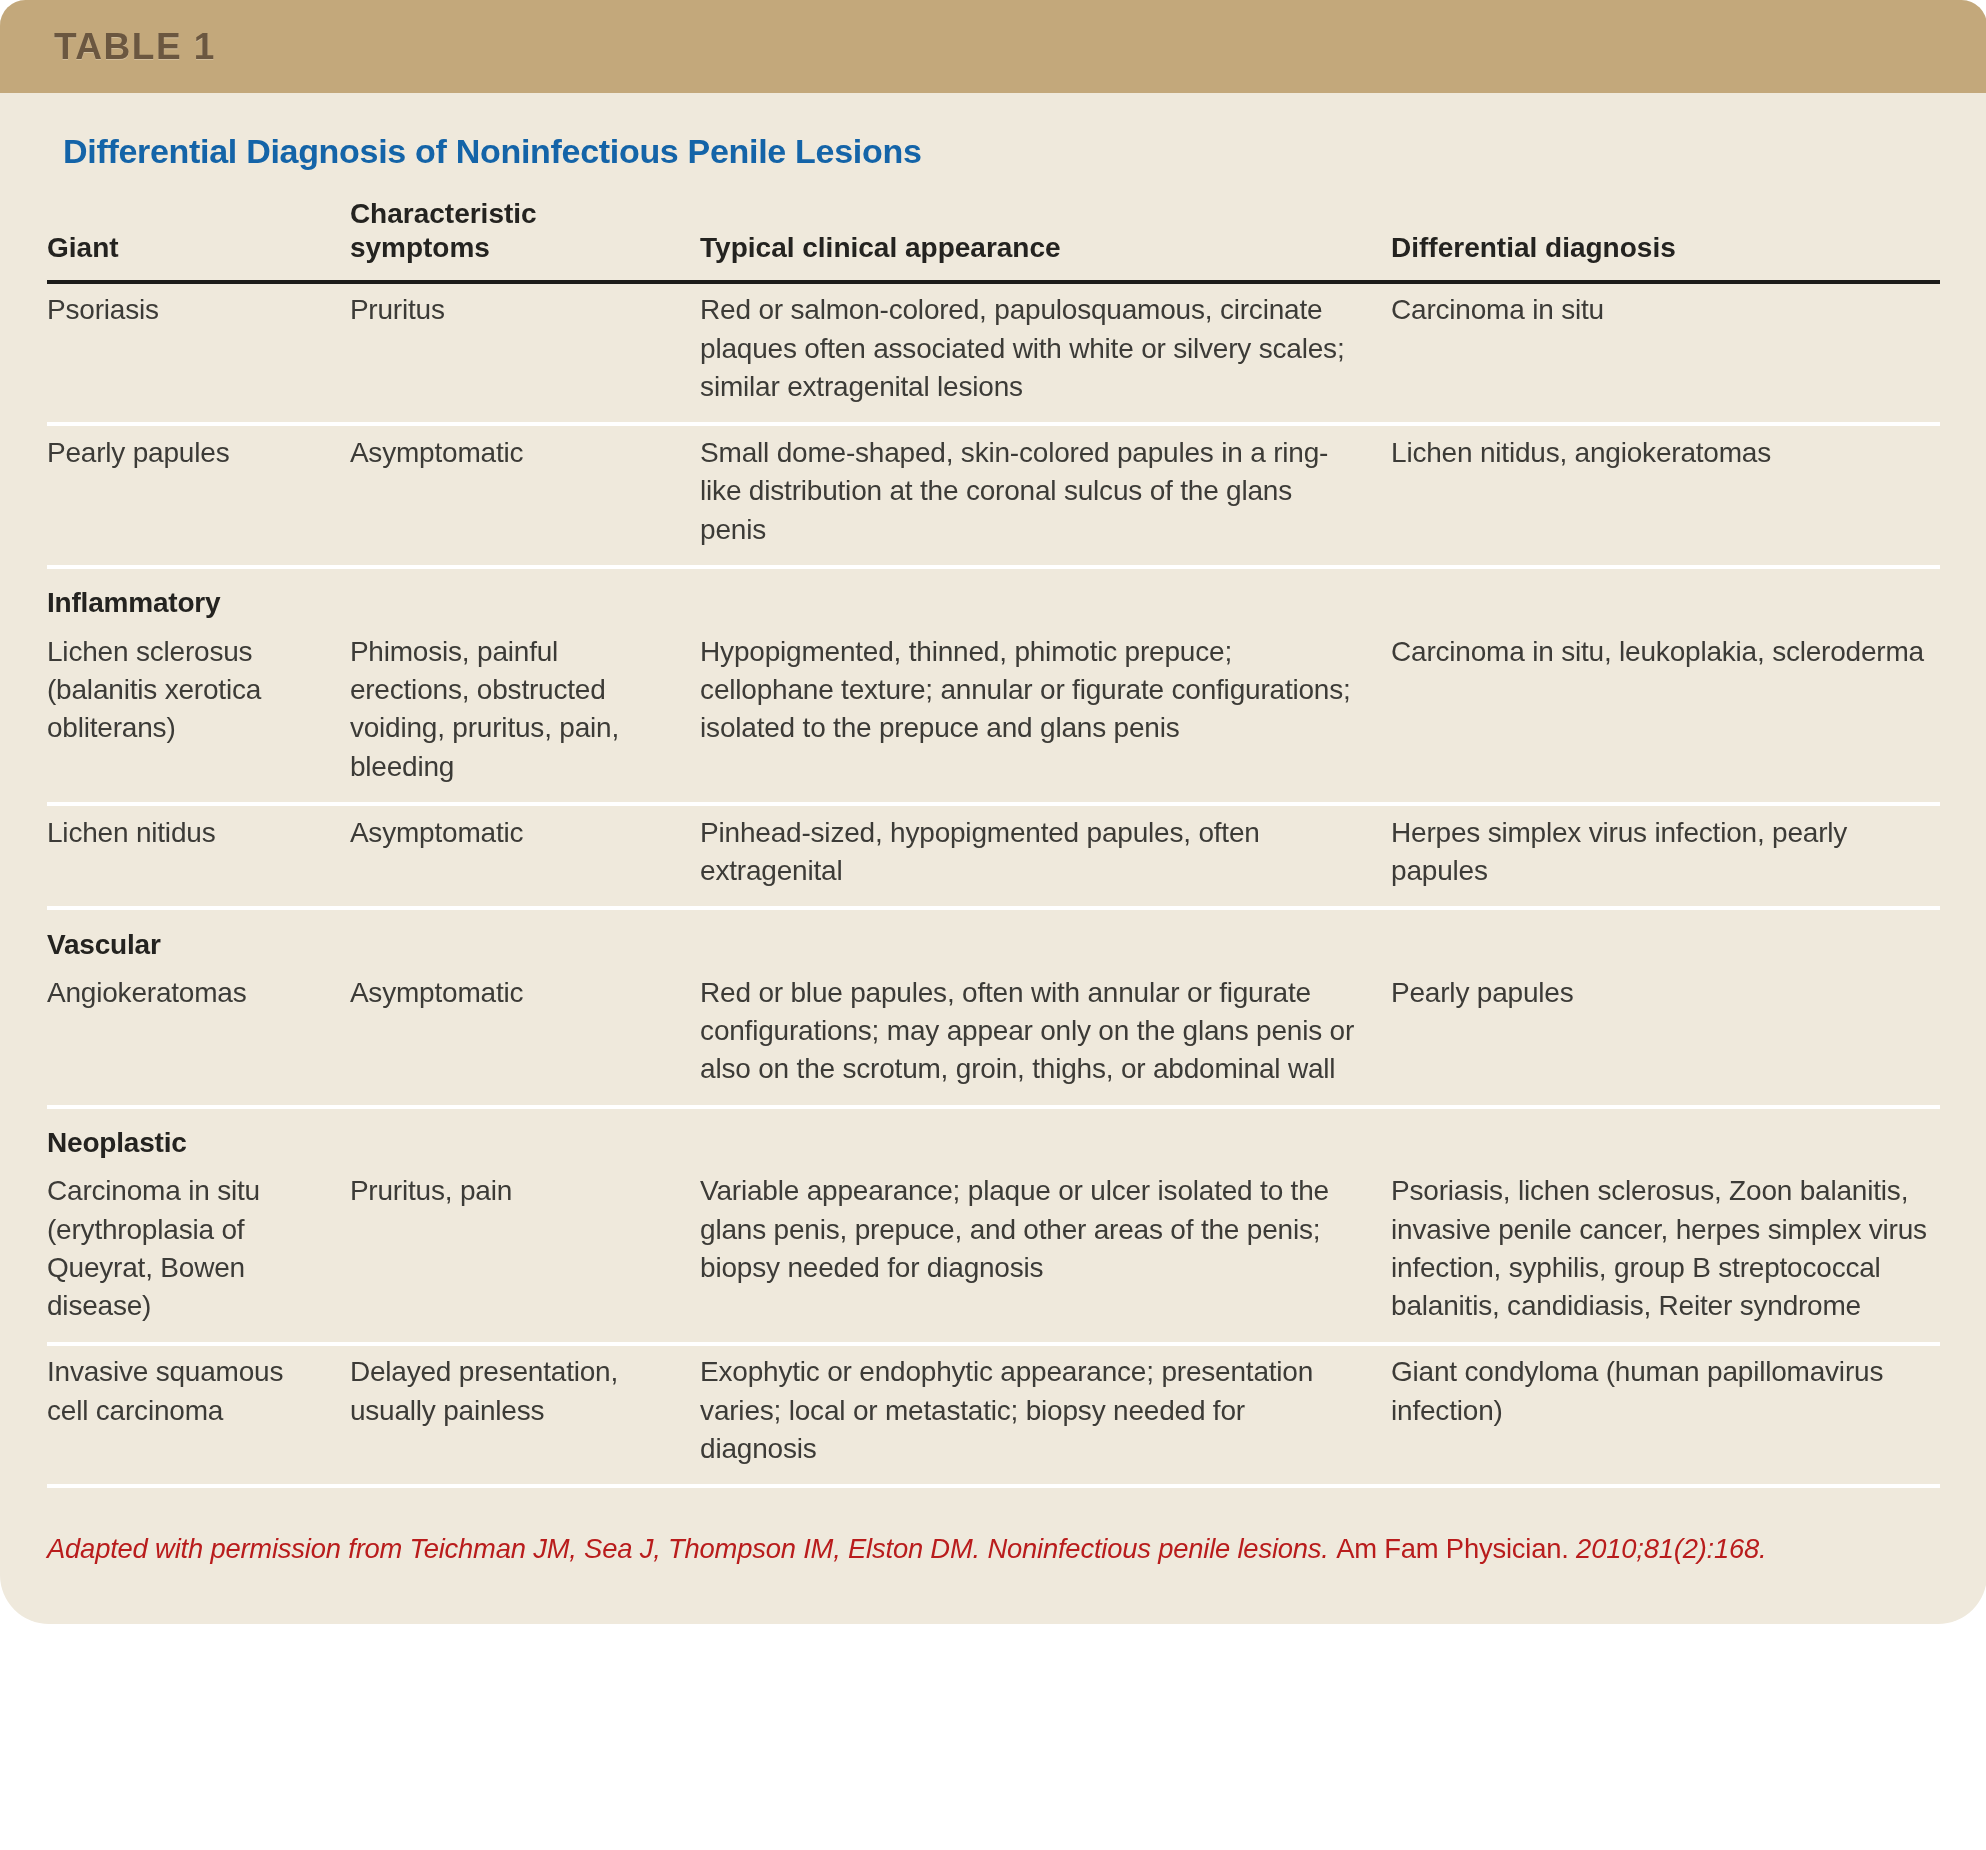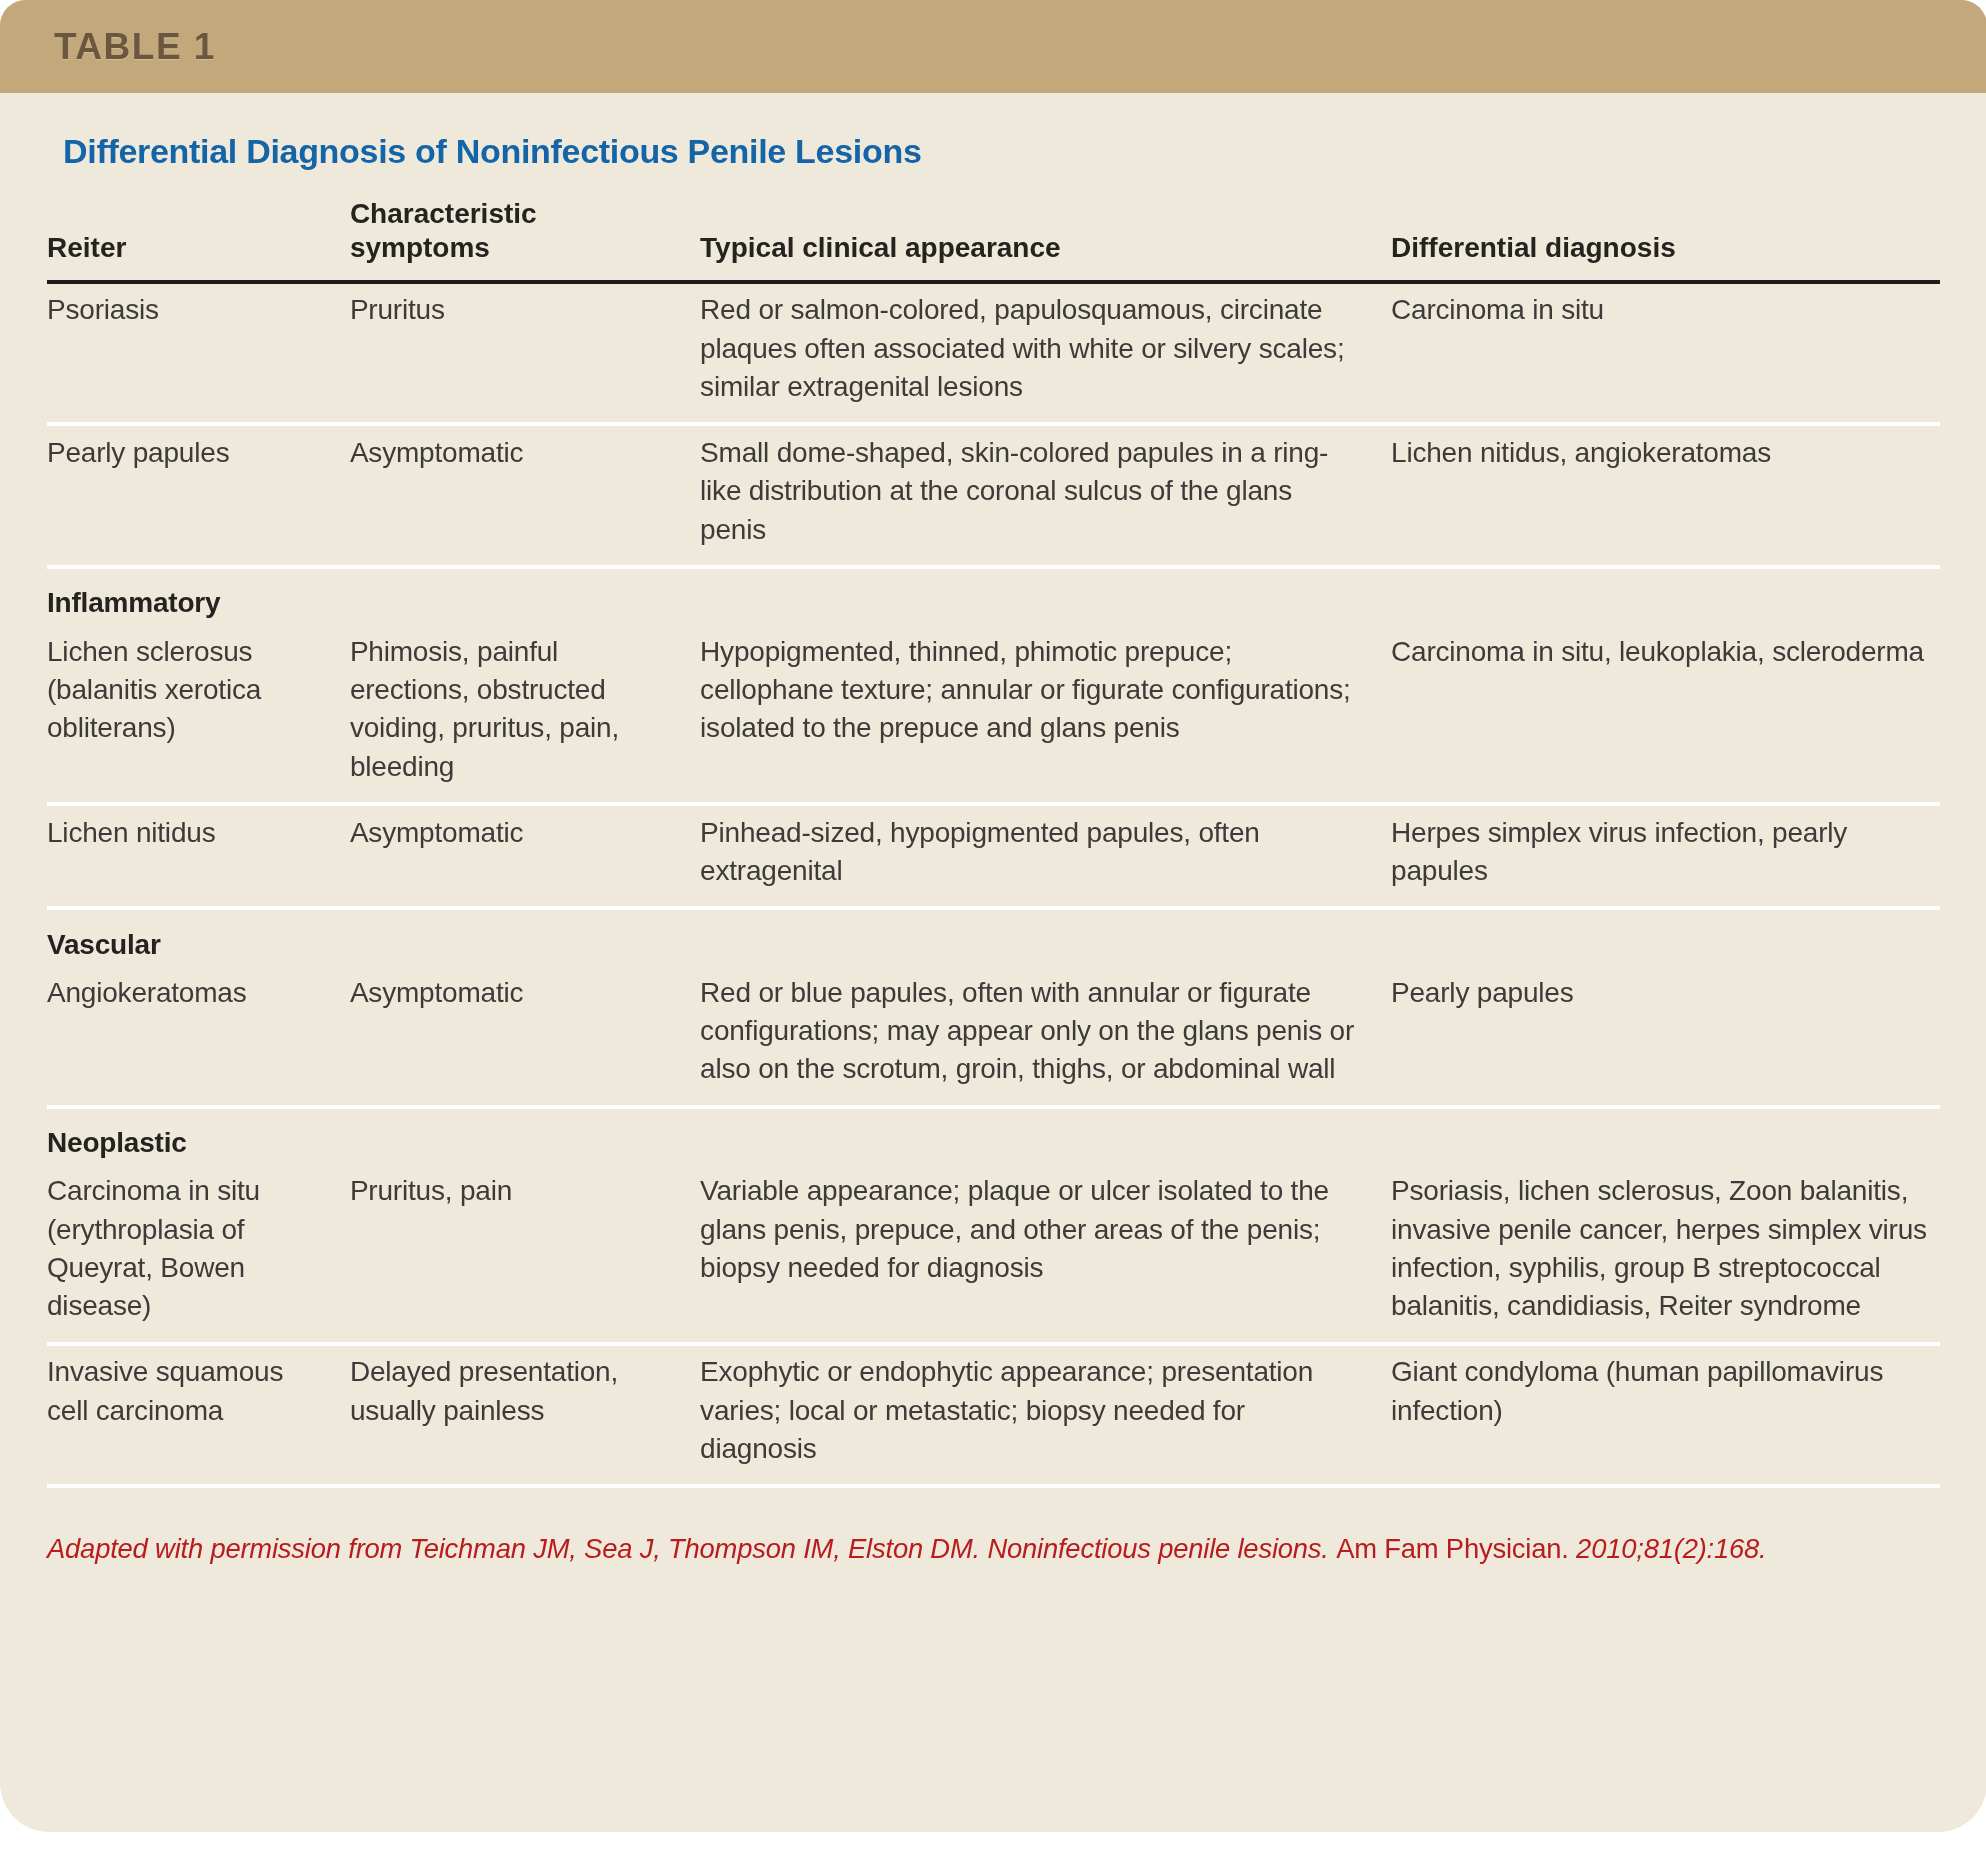--- a/index.html
+++ b/index.html
@@ -6,21 +6,21 @@
     margin: 0;
     padding: 0;
     background: #ffffff;
     width: 1987px;
     height: 1851px;
     overflow: hidden;
     font-family: "Liberation Sans", "DejaVu Sans", sans-serif;
   }
   .card {
     width: 1987px;
-    height: 1832px;
+    height: 1624px;
     background: #efe9dc;
     border-radius: 25.5px 25.5px 49px 49px;
     overflow: hidden;
     box-sizing: border-box;
   }
   .band {
     height: 93px;
     background: #c3a87b;
     display: flex;
     align-items: center;
@@ -103,21 +103,21 @@
     <h1 class="doc-title">Differential Diagnosis of Noninfectious Penile Lesions</h1>
     <table class="diff">
       <colgroup>
         <col style="width:16%">
         <col style="width:18.5%">
         <col style="width:36.5%">
         <col style="width:29%">
       </colgroup>
       <thead>
         <tr>
-          <th>Reiter</th>
+          <th>Giant</th>
           <th>Characteristic symptoms</th>
           <th>Typical clinical appearance</th>
           <th>Differential diagnosis</th>
         </tr>
       </thead>
       <tbody>
           <tr class="data-row">
             <td>Psoriasis</td>
             <td>Pruritus</td>
             <td>Red or salmon-colored, papulosquamous, circinate plaques often associated with white or silvery scales; similar extragenital lesions</td>

